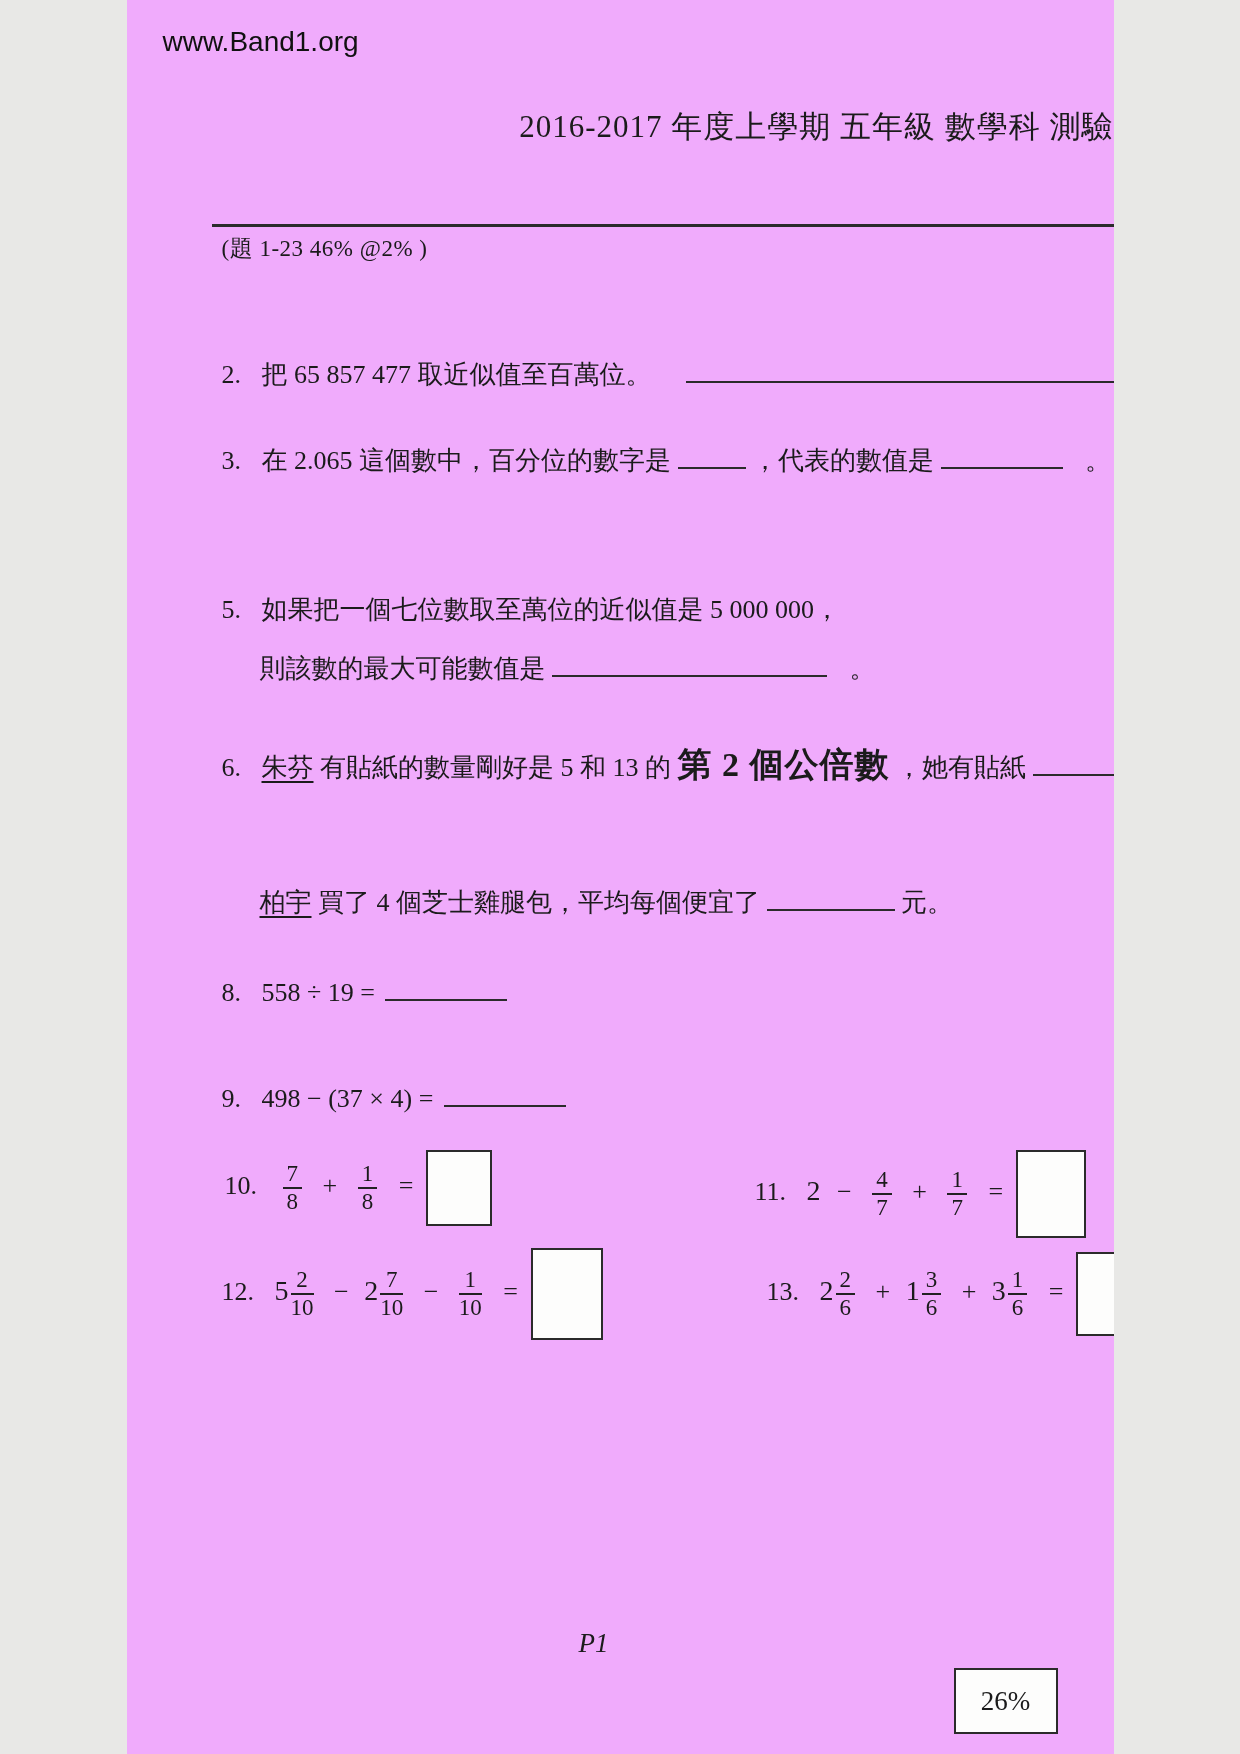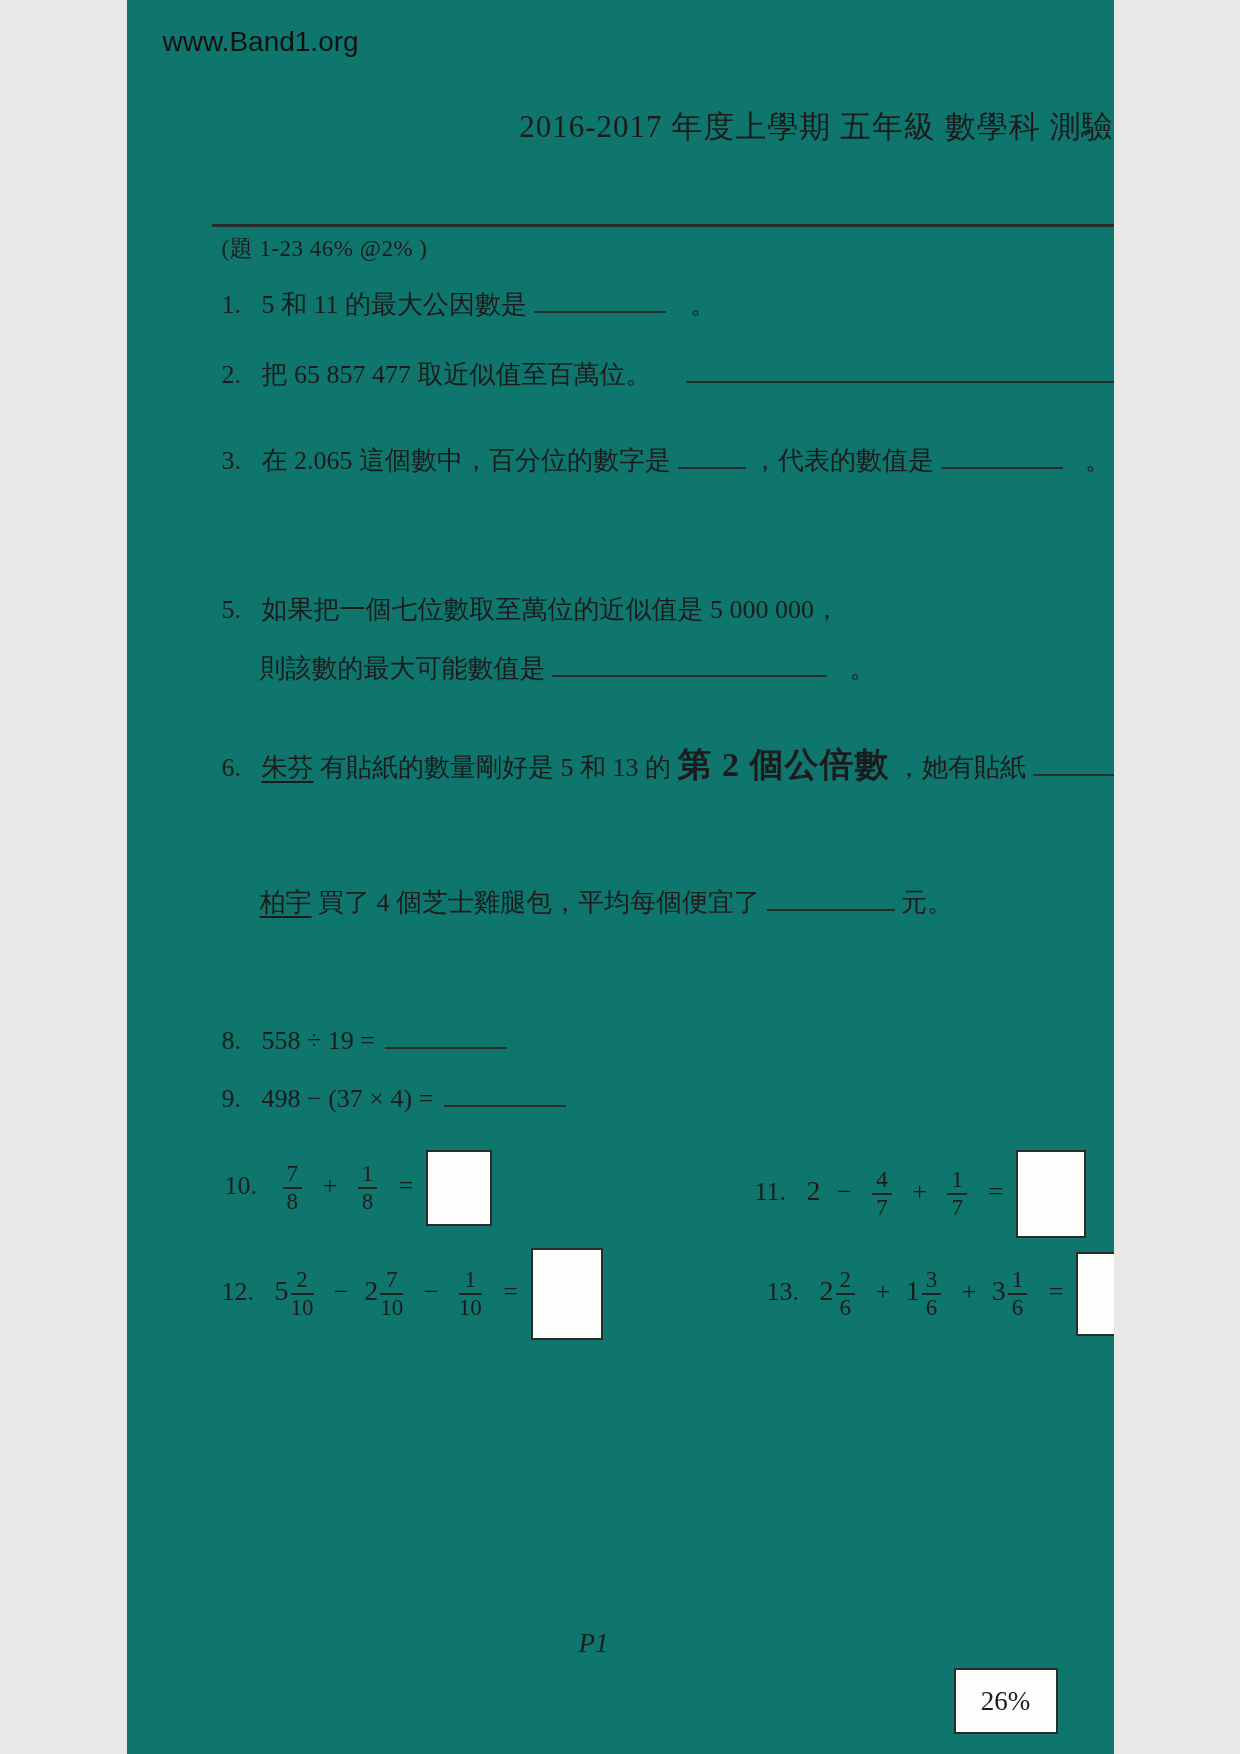--- a/index.html
+++ b/index.html
@@ -1,20 +1,20 @@
 <!DOCTYPE html>
 <html><head>
 <meta charset="utf-8">
 <style>
   html,body { margin:0; padding:0; background:#e8e8e6; }
   .page {
     position:relative;
     width:987px; height:1754px;
     margin:0 auto;
-    background:#0f766e;
+    background:#f0abfc;
     color:#1b1b1b;
     font-family:"Liberation Serif","DejaVu Serif",serif;
     overflow:hidden;
   }
   .abs { position:absolute; white-space:nowrap; }
   .watermark { font-family:"Liberation Sans","DejaVu Sans",sans-serif; font-size:28px; font-weight:500; color:#111; }
   .title { width:100%; text-align:right; font-size:31px; letter-spacing:1px; font-weight:500; }
   .hdr { font-size:28px; }
   .hdr .lbl { margin-right:4px; }
   .paren { font-size:32px; }
@@ -45,26 +45,20 @@
 
   <div class="abs watermark" style="left:36px; top:26px;">www.Band1.org</div>
 
   <div class="abs title" style="left:0; top:106px;">2016-2017 年度上學期 五年級 數學科 測驗</div>
 
 
   <div class="hrule" style="left:85px; top:224px; width:1092px;"></div>
 
   <div class="abs note" style="left:95px; top:233px;">(題 1-23  46% @2% )</div>
 
-  <div class="abs q" style="left:95px; top:284px;">
-    <span class="qnum">1.</span>
-    <span>5 和 11 的最大公因數是</span>
-    <span class="blank" style="width:132px;"></span>
-    <span style="margin-left:18px;">。</span>
-  </div>
 
   <div class="abs q" style="left:95px; top:354px;">
     <span class="qnum">2.</span>
     <span>把 65 857 477 取近似值至百萬位。</span>
     <span class="blank" style="width:455px; margin-left:28px;"></span>
   </div>
 
   <div class="abs q" style="left:95px; top:440px;">
     <span class="qnum">3.</span>
     <span>在 2.065 這個數中，百分位的數字是</span>
@@ -95,21 +89,21 @@
     <span>枚。</span>
   </div>
 
   <div class="abs q" style="left:133px; top:882px;">
     <span class="ul">柏宇</span>
     <span>買了 4 個芝士雞腿包，平均每個便宜了</span>
     <span class="blank" style="width:128px;"></span>
     <span>元。</span>
   </div>
 
-  <div class="abs q" style="left:95px; top:1020px;font-family:Liberation Serif, serif;">
+  <div class="abs q" style="left:95px; top:972px;font-family:Liberation Serif, serif;">
     <span class="qnum">8.</span>
     <span>558 ÷ 19 =</span>
     <span class="blank" style="width:122px; margin-left:4px;"></span>
   </div>
 
   <div class="abs q" style="left:95px; top:1078px;">
     <span class="qnum">9.</span>
     <span>498 − (37 × 4) =</span>
     <span class="blank" style="width:122px; margin-left:4px;"></span>
   </div>

